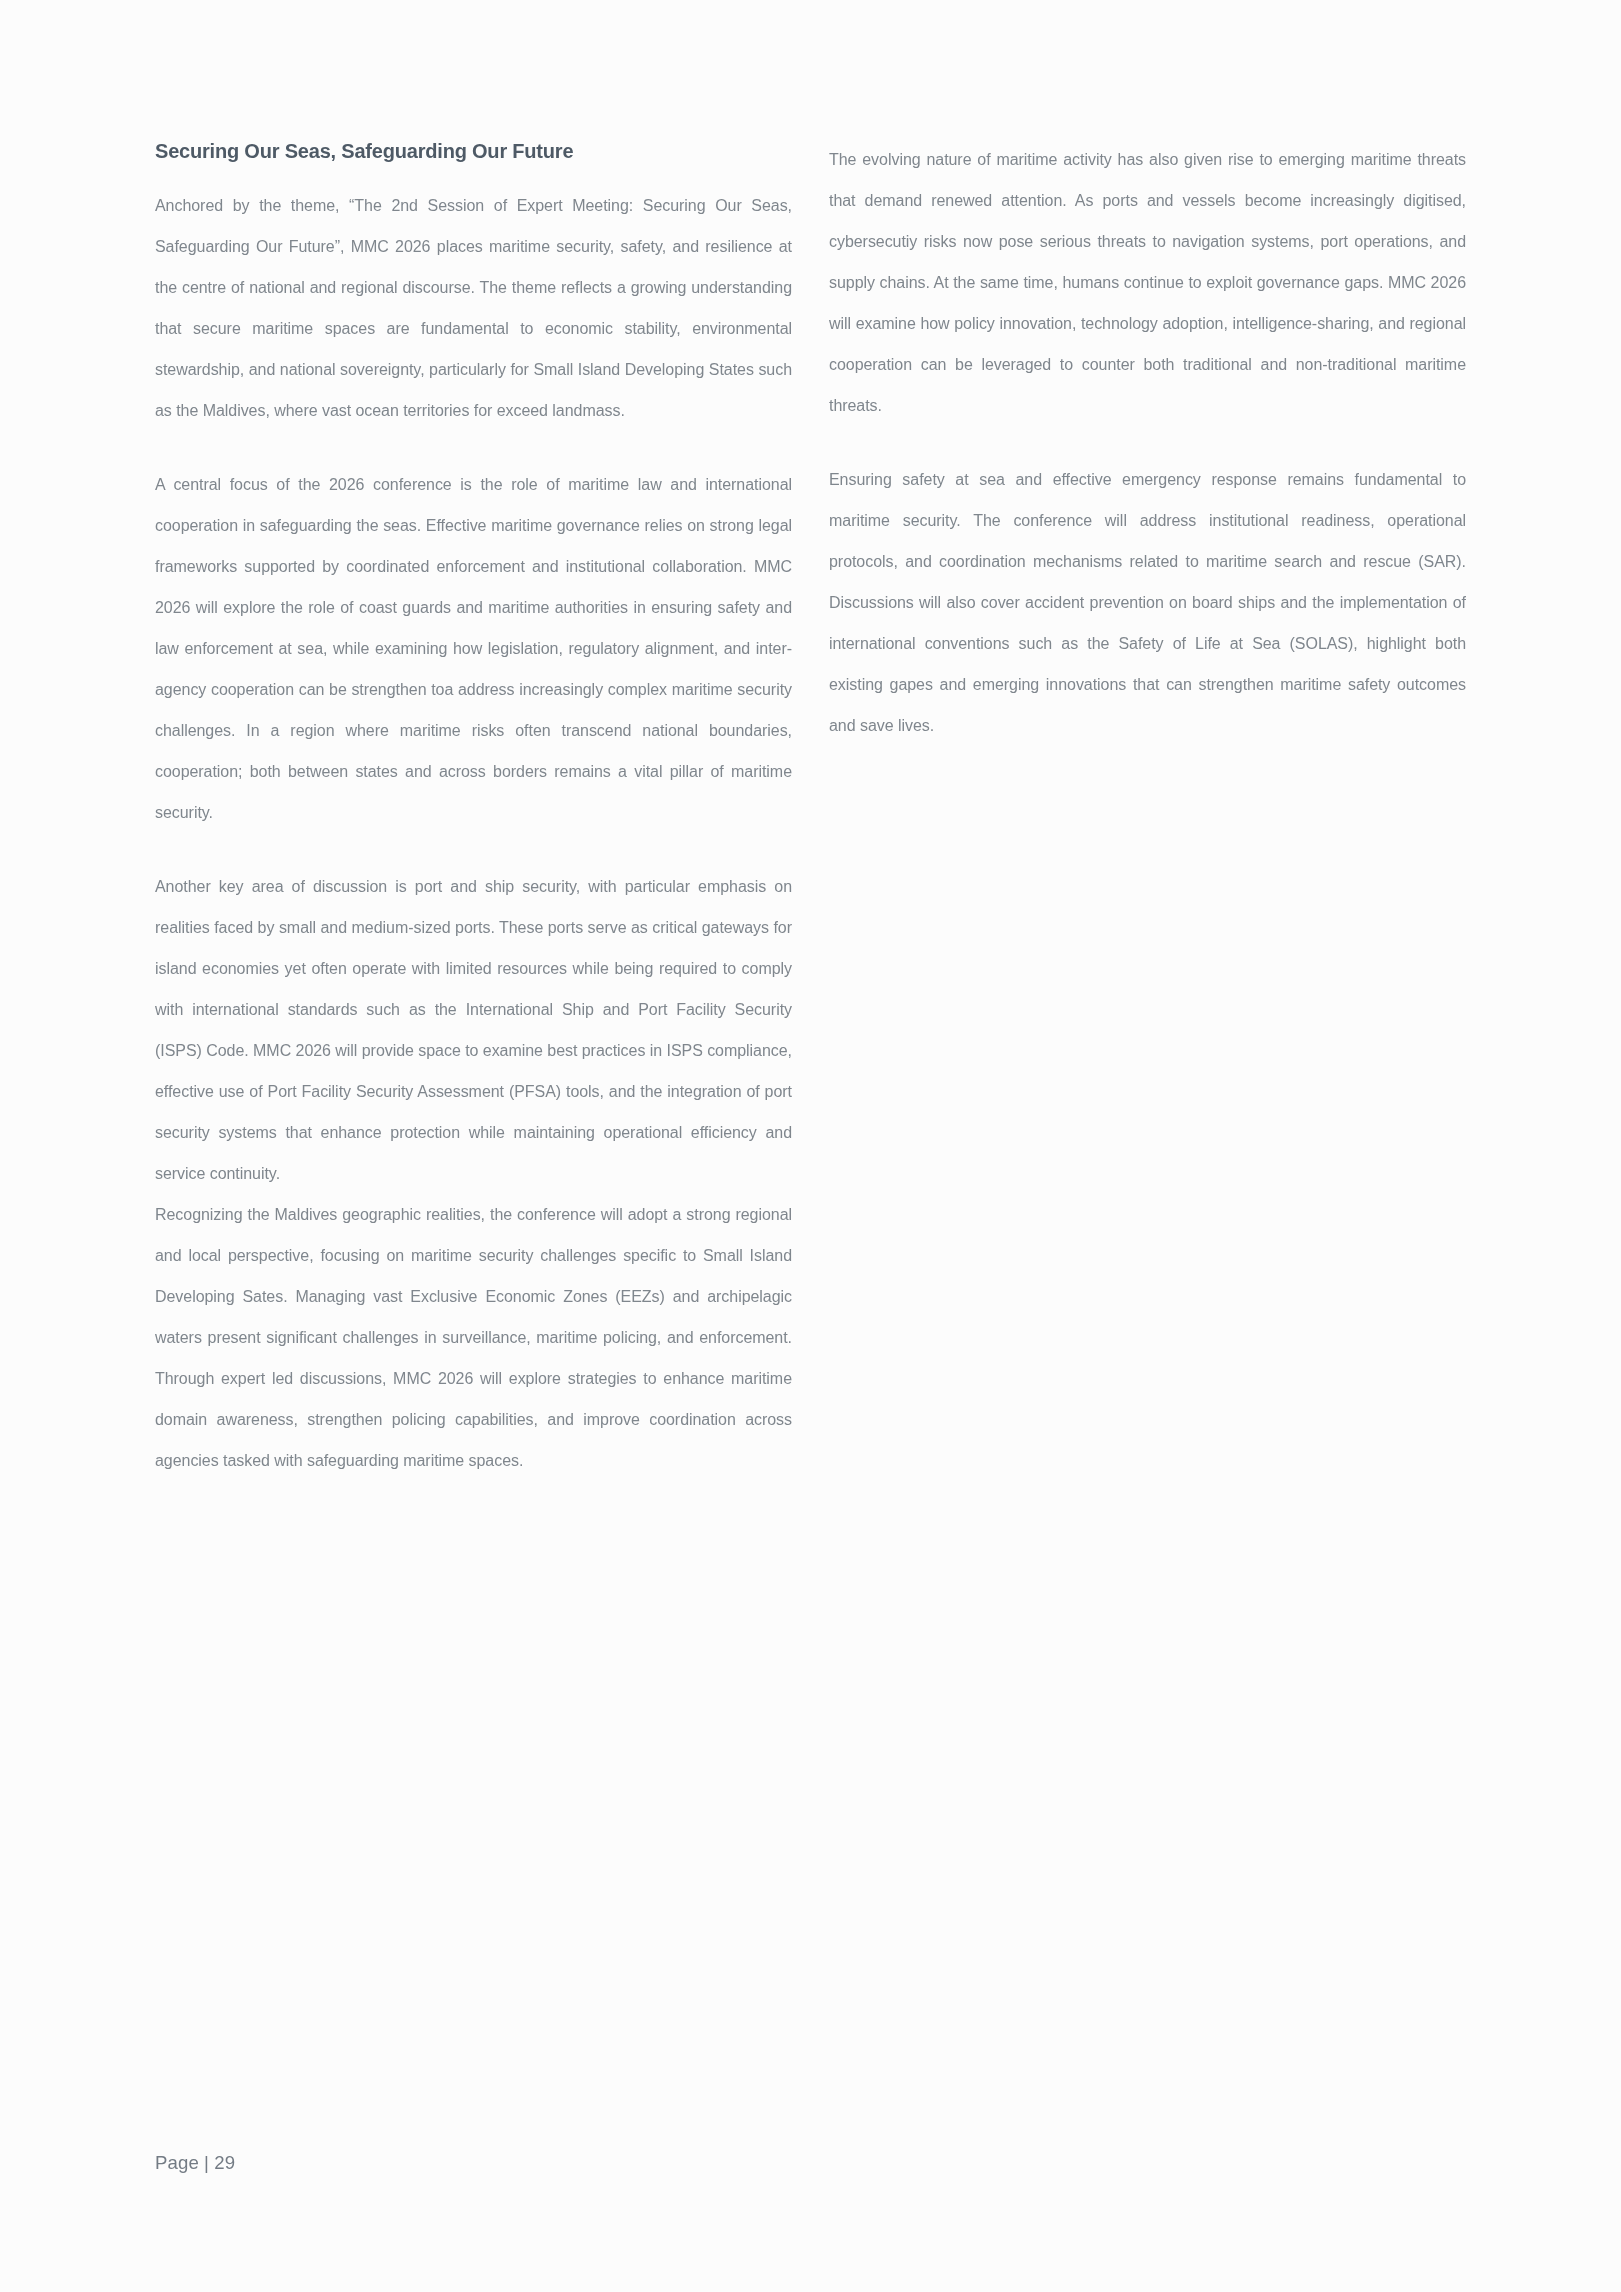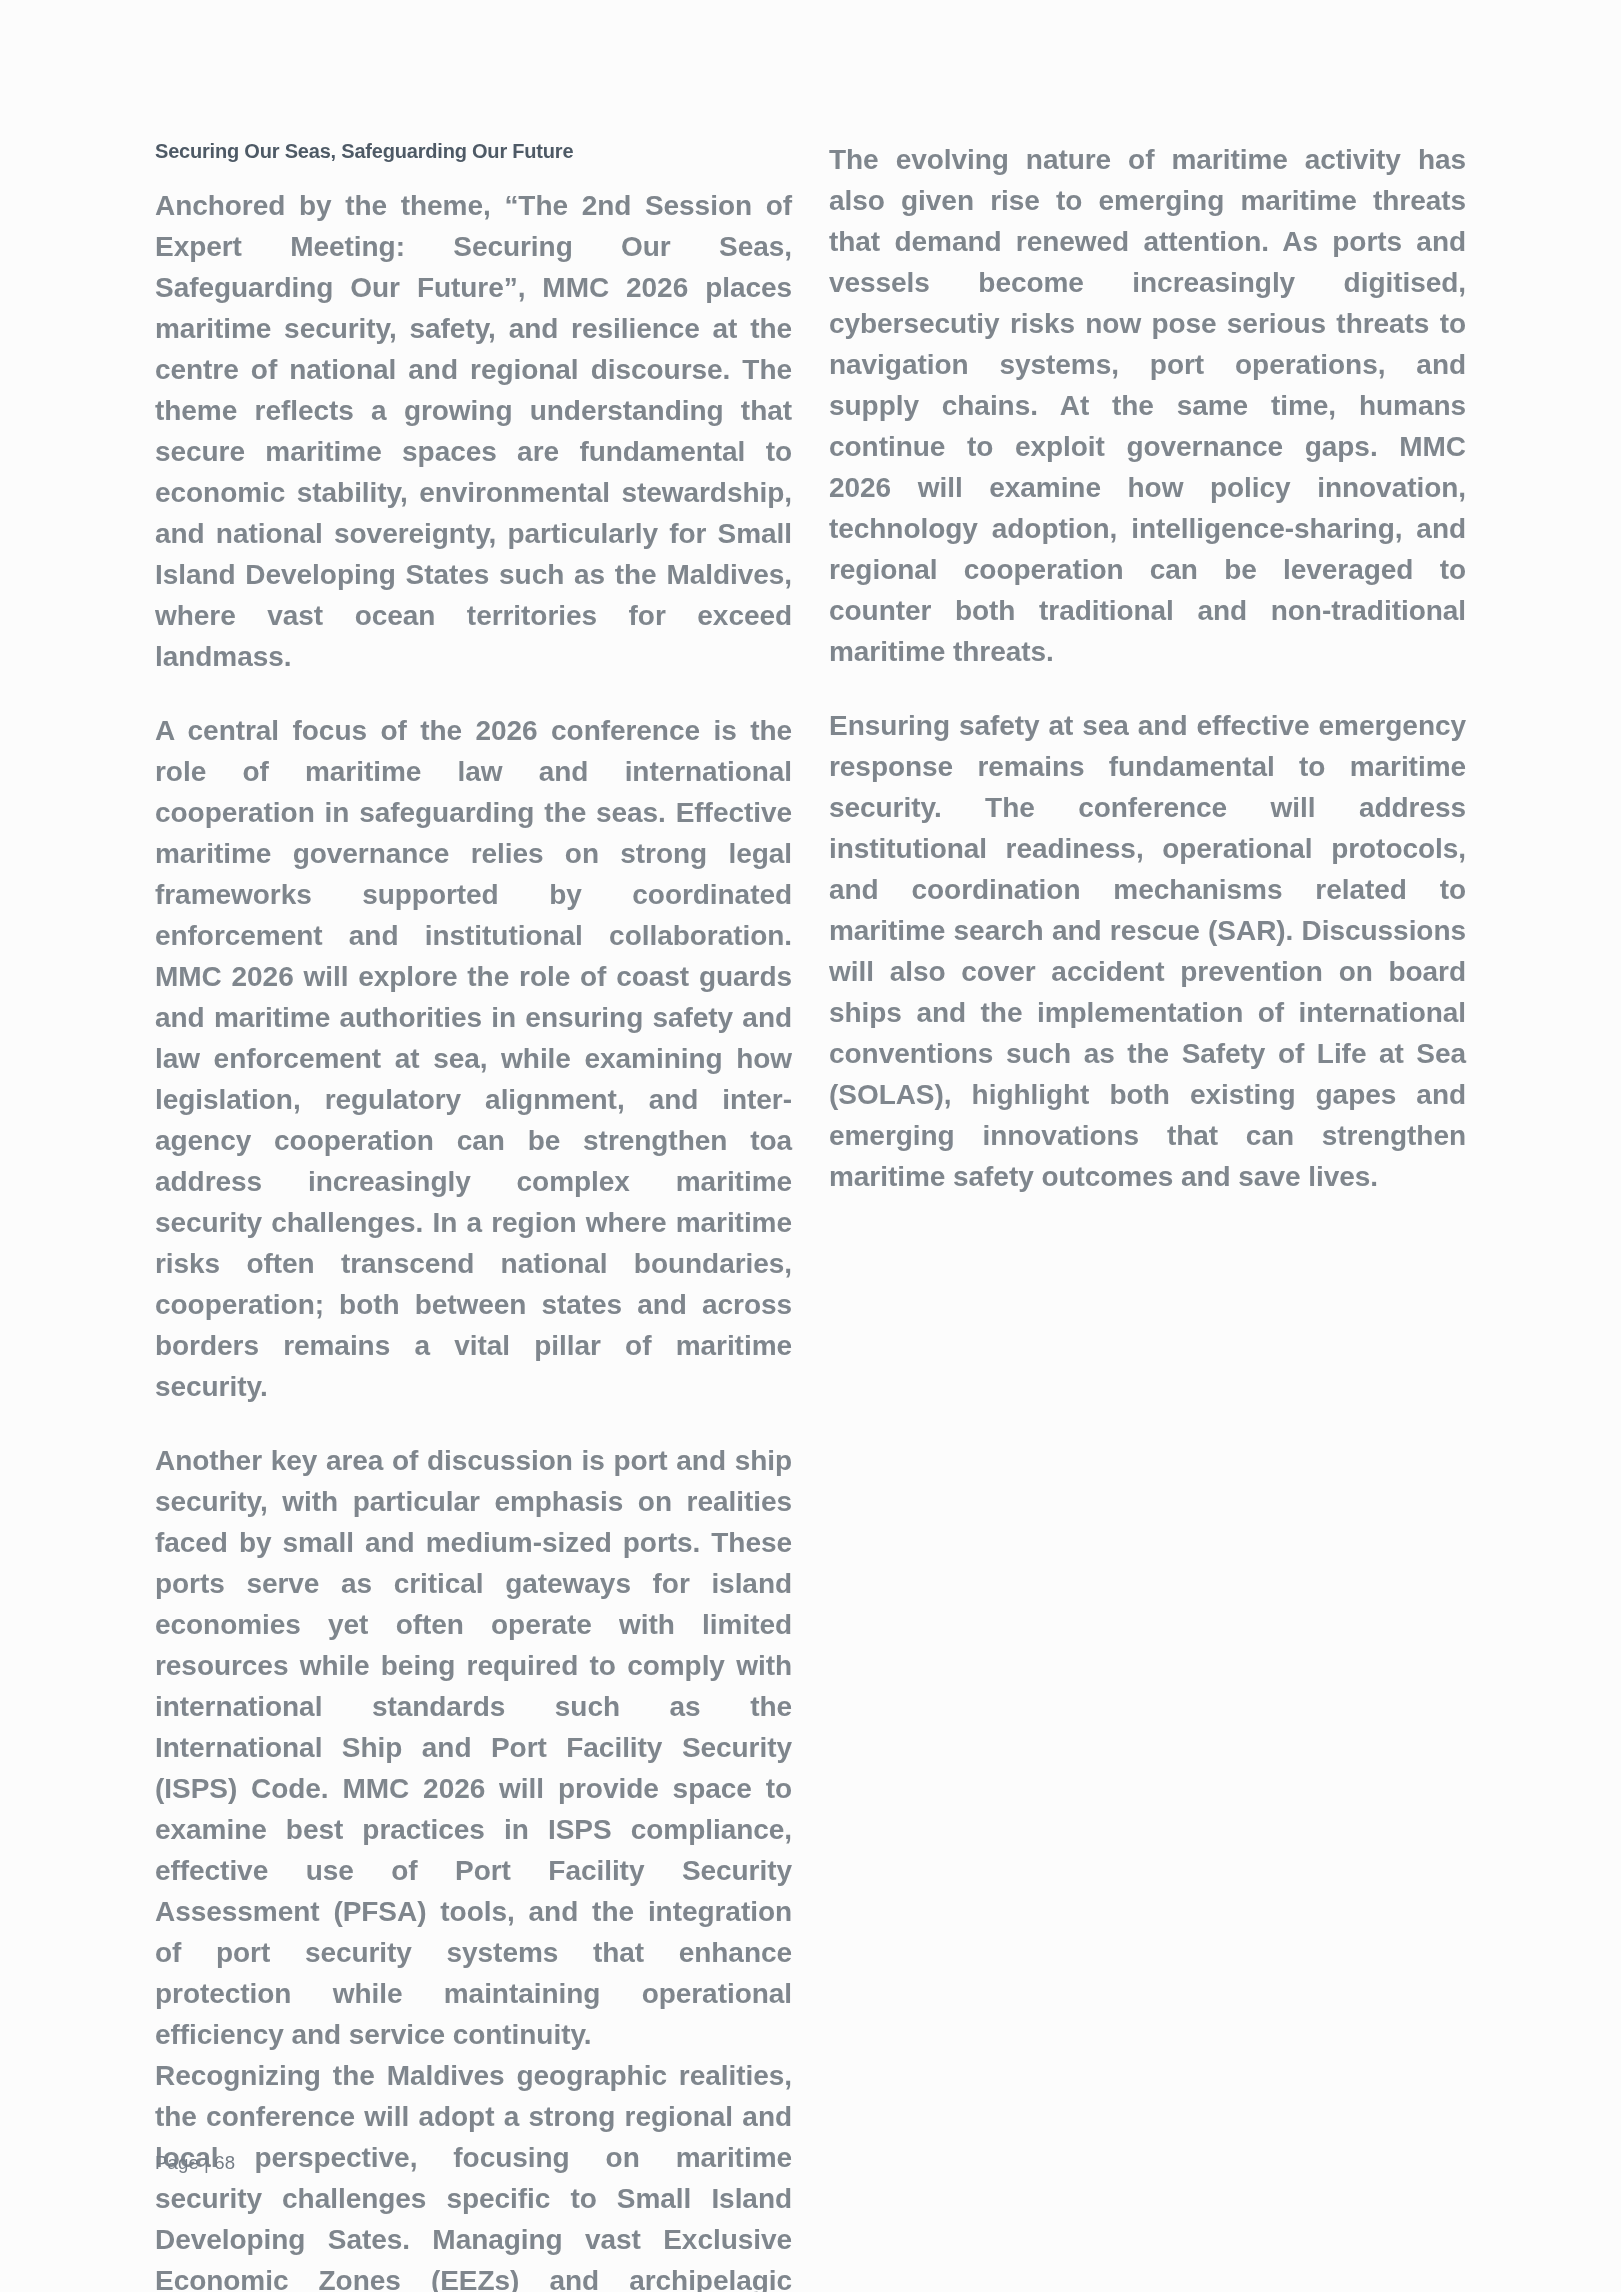--- a/index.html
+++ b/index.html
@@ -39,27 +39,27 @@
   .page-title {
     font-size: 20px;
     font-weight: 700;
     color: #4e5a66;
     letter-spacing: -0.2px;
     line-height: 1.2;
     margin: 0 0 21.6px 0;
     white-space: nowrap;
   }
   .para {
-    font-size: 28px;
+    font-size: 16px;
     line-height: 41px;
     color: #7f868d;
     text-align: justify;
     text-justify: inter-word;
     margin: 0 0 33px 0;
-    font-weight: 700;
+    font-weight: 400;
     letter-spacing: -0.05px;
   }
   .para.tight { margin-bottom: 0; }
   .para:last-child { margin-bottom: 0; }
   .footer {
     position: absolute;
     left: 155px;
     top: 2152px;
     font-size: 18.6px;
     color: #737b84;
@@ -86,16 +86,16 @@
     </div>
 
     <div class="column">
       <p class="para">The evolving nature of maritime activity has also given rise to emerging maritime threats that demand renewed attention. As ports and vessels become increasingly digitised, cybersecutiy risks now pose serious threats to navigation systems, port operations, and supply chains. At the same time, humans continue to exploit governance gaps. MMC 2026 will examine how policy innovation, technology adoption, intelligence-sharing, and regional cooperation can be leveraged to counter both traditional and non-traditional maritime threats.</p>
 
       <p class="para">Ensuring safety at sea and effective emergency response remains fundamental to maritime security. The conference will address institutional readiness, operational protocols, and coordination mechanisms related to maritime search and rescue (SAR). Discussions will also cover accident prevention on board ships and the implementation of international conventions such as the Safety of Life at Sea (SOLAS), highlight both existing gapes and emerging innovations that can strengthen maritime safety outcomes and save lives.</p>
     </div>
 
   </div>
 
-  <div class="footer">Page | 68</div>
+  <div class="footer">Page | 29</div>
 
 </div>
 
 
 </body></html>

